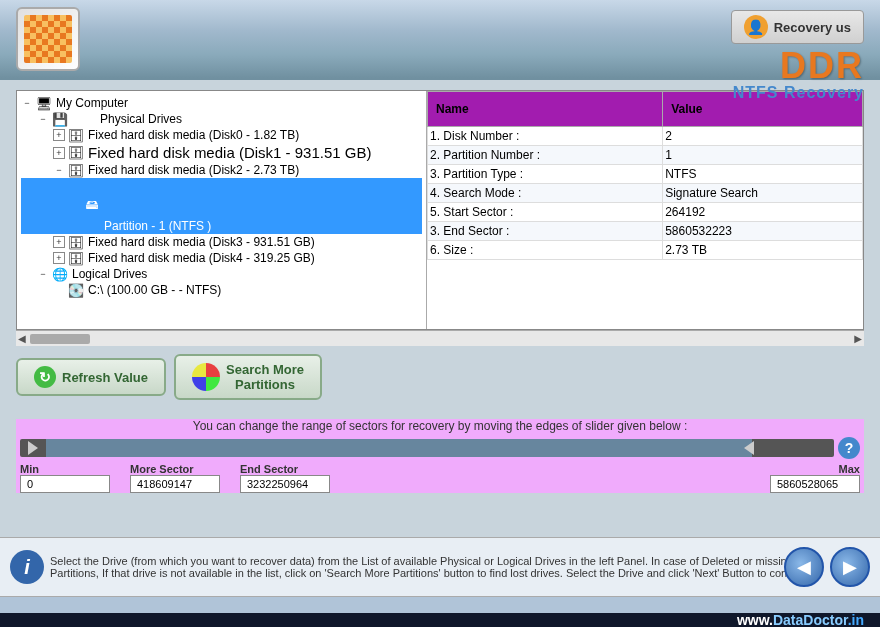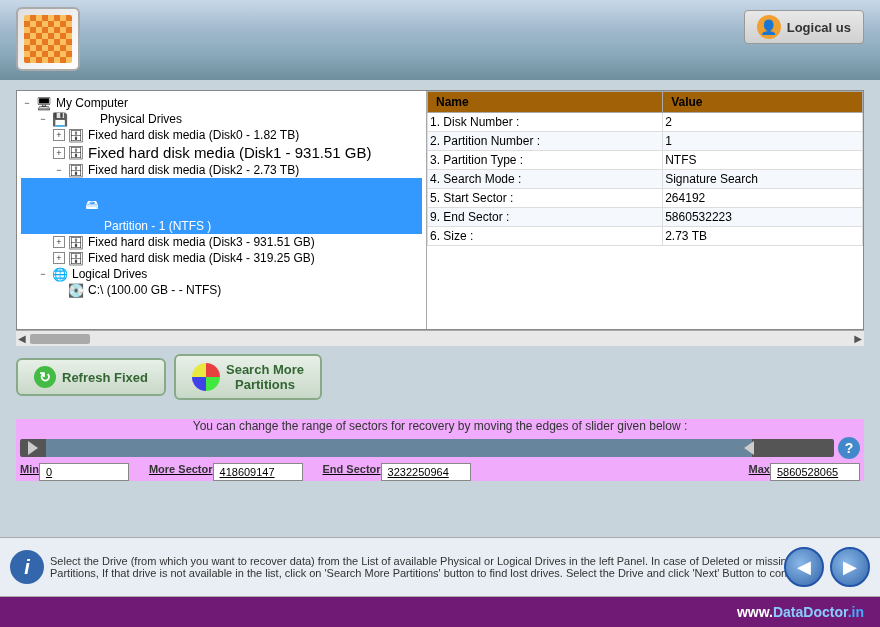--- a/index.html
+++ b/index.html
@@ -171,23 +171,23 @@
     .detail-panel {
       flex: 1;
       background: #fff;
       overflow: hidden;
     }
     .detail-table {
       width: 100%;
       border-collapse: collapse;
     }
     .detail-table th {
-      background: #a16207;
+      background: #a21caf;
       border: 1px solid #aaa;
-      padding: 3px 8px;
+      padding: 10px 8px;
       text-align: left;
       font-weight: bold;
       font-size: 12px;
     }
     .detail-table td {
       border: 1px solid #ddd;
       padding: 2px 2px;
       font-size: 12px;
     }
     .detail-table tr:nth-child(even) td { background: #f5f8fc; }
@@ -333,22 +333,22 @@
       flex-shrink: 0;
     }
     .sector-values-row {
       display: flex;
       align-items: flex-start;
       padding: 0 4px;
       gap: 0;
     }
     .sector-val-group {
       display: flex;
+      flex-direction: column;
       align-items: flex-start;
-      text-decoration: underline;
     }
     .sector-val-label {
       font-size: 11px;
       color: #333;
       font-weight: bold;
     }
     .sector-val-box {
       border: 1px solid #888;
       background: #fff;
       padding: 2px 6px;
@@ -411,22 +411,22 @@
       cursor: pointer;
       border: 2px solid #2255aa;
     }
 
     
     .footer {
       position: absolute;
       bottom: 0;
       left: 0;
       right: 0;
-      height: 30px;
-      background: #701a75;
+      height: 14px;
+      background: #0f172a;
       display: flex;
       align-items: center;
       justify-content: flex-end;
       padding-right: 16px;
     }
     .footer-text {
       color: #fff;
       font-size: 14px;
       font-weight: bold;
     }
@@ -437,22 +437,26 @@
 <body>
 
 <div class="header">
   <div class="logo-box">
     <div class="logo-checker"></div>
   </div>
   <div style="flex:1"></div>
   <div class="header-right">
     <button class="contact-btn">
       <span class="contact-icon">👤</span>
-      <span>Logical us</span>
+      <span>Recovery us</span>
     </button>
+    <div class="brand-block">
+      <span class="ddr-title">DDR</span>
+      <span class="ntfs-title">NTFS Recovery</span>
+    </div>
   </div>
 </div>
 
 <div class="main-content">
 
   <div class="panel-row">
 
     <div class="tree-panel" id="tree-panel">
 
     <div class="tree-item">
@@ -540,42 +544,42 @@
             </tr>
             <tr>
               <td>4. Search Mode :</td>
               <td>Signature Search</td>
             </tr>
             <tr>
               <td>5. Start Sector :</td>
               <td>264192</td>
             </tr>
             <tr>
-              <td>9. End Sector :</td>
+              <td>3. End Sector :</td>
               <td>5860532223</td>
             </tr>
             <tr>
               <td>6. Size :</td>
               <td>2.73 TB</td>
             </tr>
           </tbody>
       </table>
     </div>
   </div>
 
   <div class="hscroll-bar">
     <div style="font-size:10px;color:#555">◀</div>
     <div class="hscroll-thumb"></div>
     <div style="font-size:10px;color:#555;margin-left:auto">▶</div>
   </div>
 
   <div class="button-row">
     <button class="btn-refresh">
       <span class="btn-icon-refresh">↻</span>
-      <span>Refresh Fixed</span>
+      <span>Refresh Value</span>
     </button>
     <button class="btn-search">
       <span class="btn-icon-search"></span>
       <span>Search More<br>Partitions</span>
     </button>
   </div>
 
   <div class="sector-section">
     <div class="sector-label">You can change the range of sectors for recovery by moving the edges of slider given below :</div>
     <div class="slider-row">
@@ -595,21 +599,21 @@
       <div class="sector-val-group">
         <span class="sector-val-label">More Sector</span>
         <div class="sector-val-box">418609147</div>
       </div>
       <div style="width:20px"></div>
       <div class="sector-val-group">
         <span class="sector-val-label">End Sector</span>
         <div class="sector-val-box">3232250964</div>
       </div>
       <div class="sector-spacer"></div>
-      <div class="sector-val-group" style="align-items:flex-start">
+      <div class="sector-val-group" style="align-items:flex-end">
         <span class="sector-val-label">Max</span>
         <div class="sector-val-box">5860528065</div>
       </div>
     </div>
   </div>
 
 </div>
 
 <div class="info-bar">
   <div class="info-icon">

